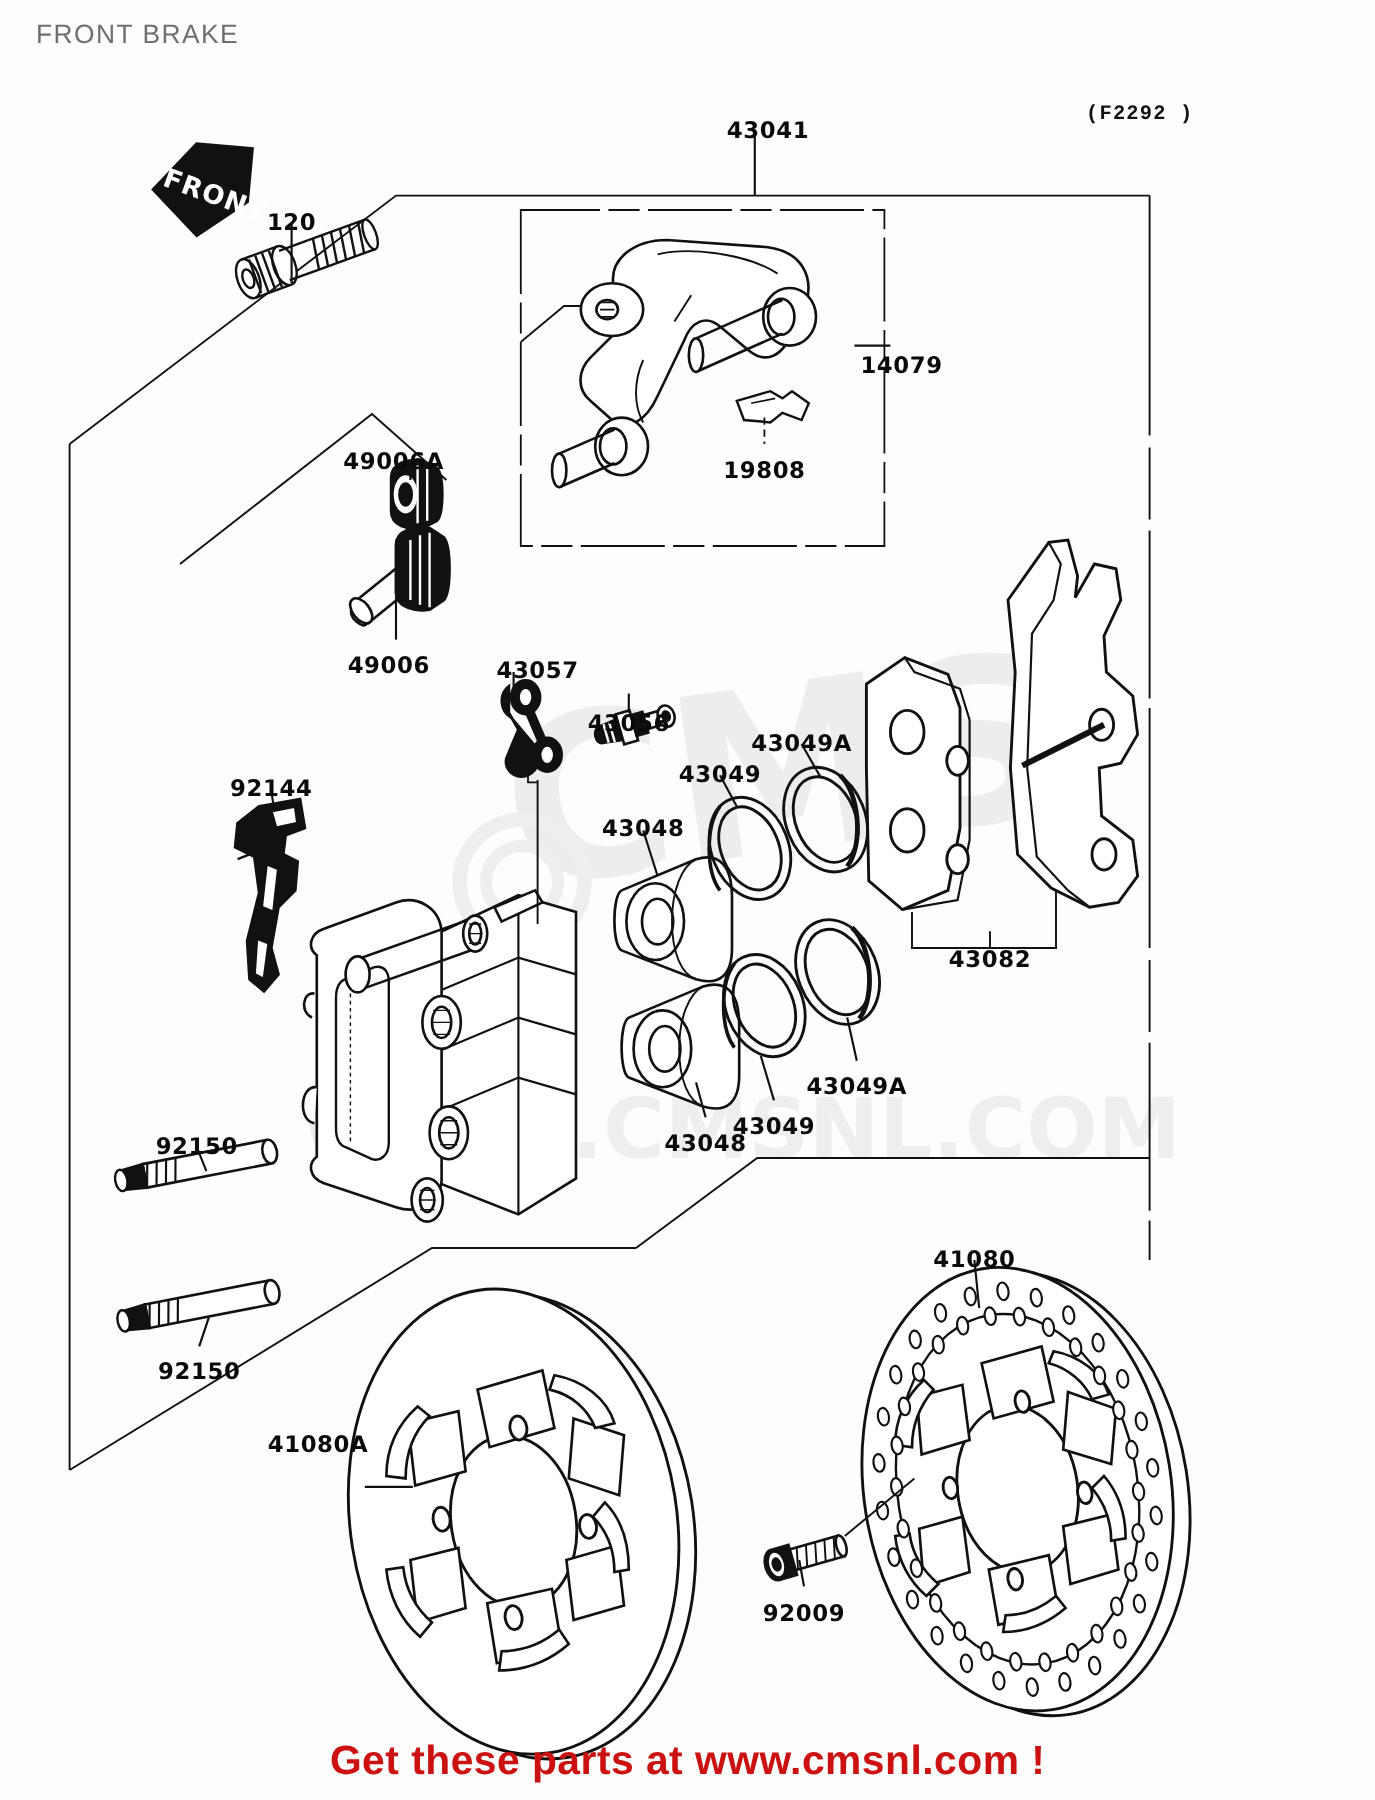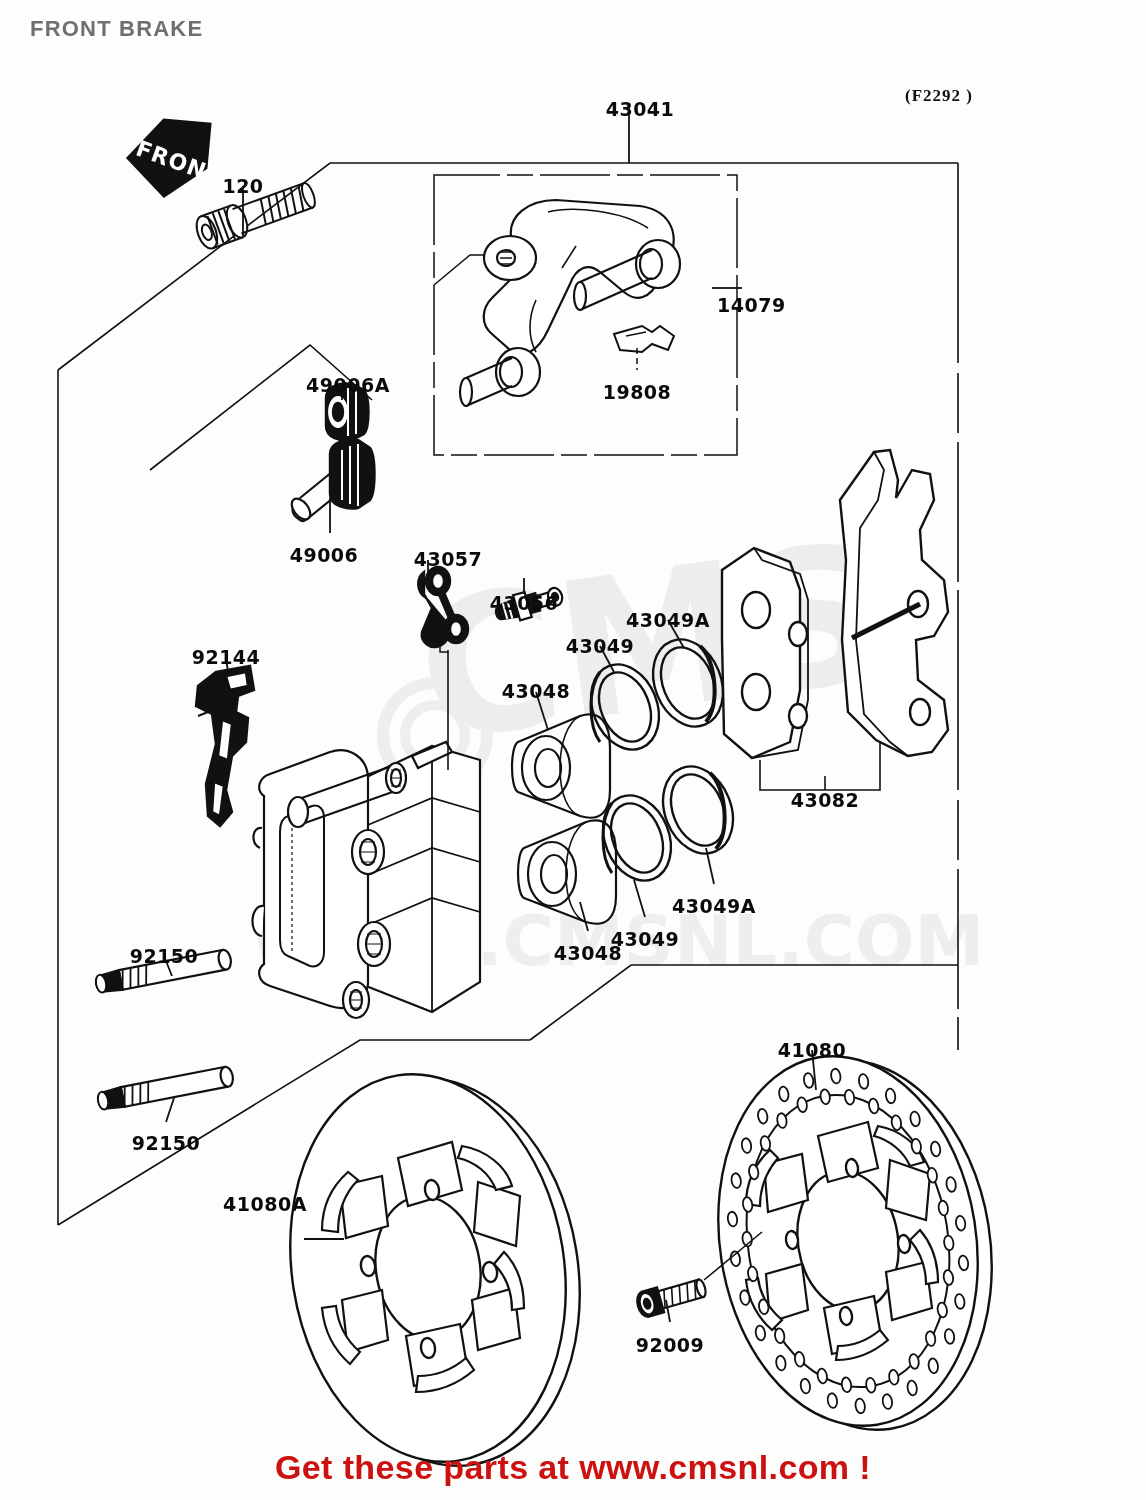--- a/index.html
+++ b/index.html
@@ -1,25 +1,25 @@
 <!DOCTYPE html>
 <html><head>
 <meta charset="utf-8">
 <style>
   html,body{margin:0;padding:0;background:#fdfdfb;}
   body{width:1146px;height:1500px;position:relative;overflow:hidden;
        font-family:"Liberation Sans",sans-serif;}
 
   #page-title{
     position:absolute;left:30px;top:16px;
-    font-size:22px;letter-spacing:1.2px;color:#6f6f6f;font-weight:700;
+    font-size:22px;letter-spacing:1.2px;color:#6f6f6f;font-weight:400;
   }
   #sheet-code{
     position:absolute;left:905px;top:86px;
-    font-family:Liberation Serif, serif;
+    font-family:Liberation Mono, monospace;
     font-size:17px;font-weight:700;color:#111;letter-spacing:1px;
   }
   #footer-cta{
     position:absolute;left:0;top:1448px;width:1146px;text-align:center;
     font-size:34px;font-weight:700;color:#cc1111;letter-spacing:.4px;
   }
   #diagram{position:absolute;left:0;top:0;width:1146px;height:1500px;}
   .lbl{
     position:absolute;
     font-family:"DejaVu Sans","Liberation Sans",sans-serif;
@@ -452,21 +452,21 @@
     <path d="M 670,1322 L 666,1300"></path>
   </g>
 
 </svg>
 
 <div id="labels">
     <div class="lbl mid" style="left: 243px; top: 175px;">120</div>
     <div class="lbl mid" style="left: 629px; top: 98px; margin-left: 11px;">43041</div>
     <div class="lbl left" style="left: 717px; top: 294px;">14079</div>
     <div class="lbl mid" style="left: 637px; top: 381px;">19808</div>
-    <div class="lbl mid" style="left: 348px; top: 374px;">49006A</div>
+    <div class="lbl mid" style="left: 328px; top: 374px;">49006A</div>
     <div class="lbl mid" style="left: 324px; top: 544px;">49006</div>
     <div class="lbl mid" style="left: 448px; top: 548px;">43057</div>
     <div class="lbl mid" style="left: 524px; top: 592px;">43056</div>
     <div class="lbl mid" style="left: 668px; top: 609px;">43049A</div>
     <div class="lbl mid" style="left: 600px; top: 635px;">43049</div>
     <div class="lbl mid" style="left: 536px; top: 680px;">43048</div>
     <div class="lbl mid" style="left: 825px; top: 789px;">43082</div>
     <div class="lbl mid" style="left: 714px; top: 895px;">43049A</div>
     <div class="lbl mid" style="left: 645px; top: 928px;">43049</div>
     <div class="lbl mid" style="left: 588px; top: 942px;">43048</div>

